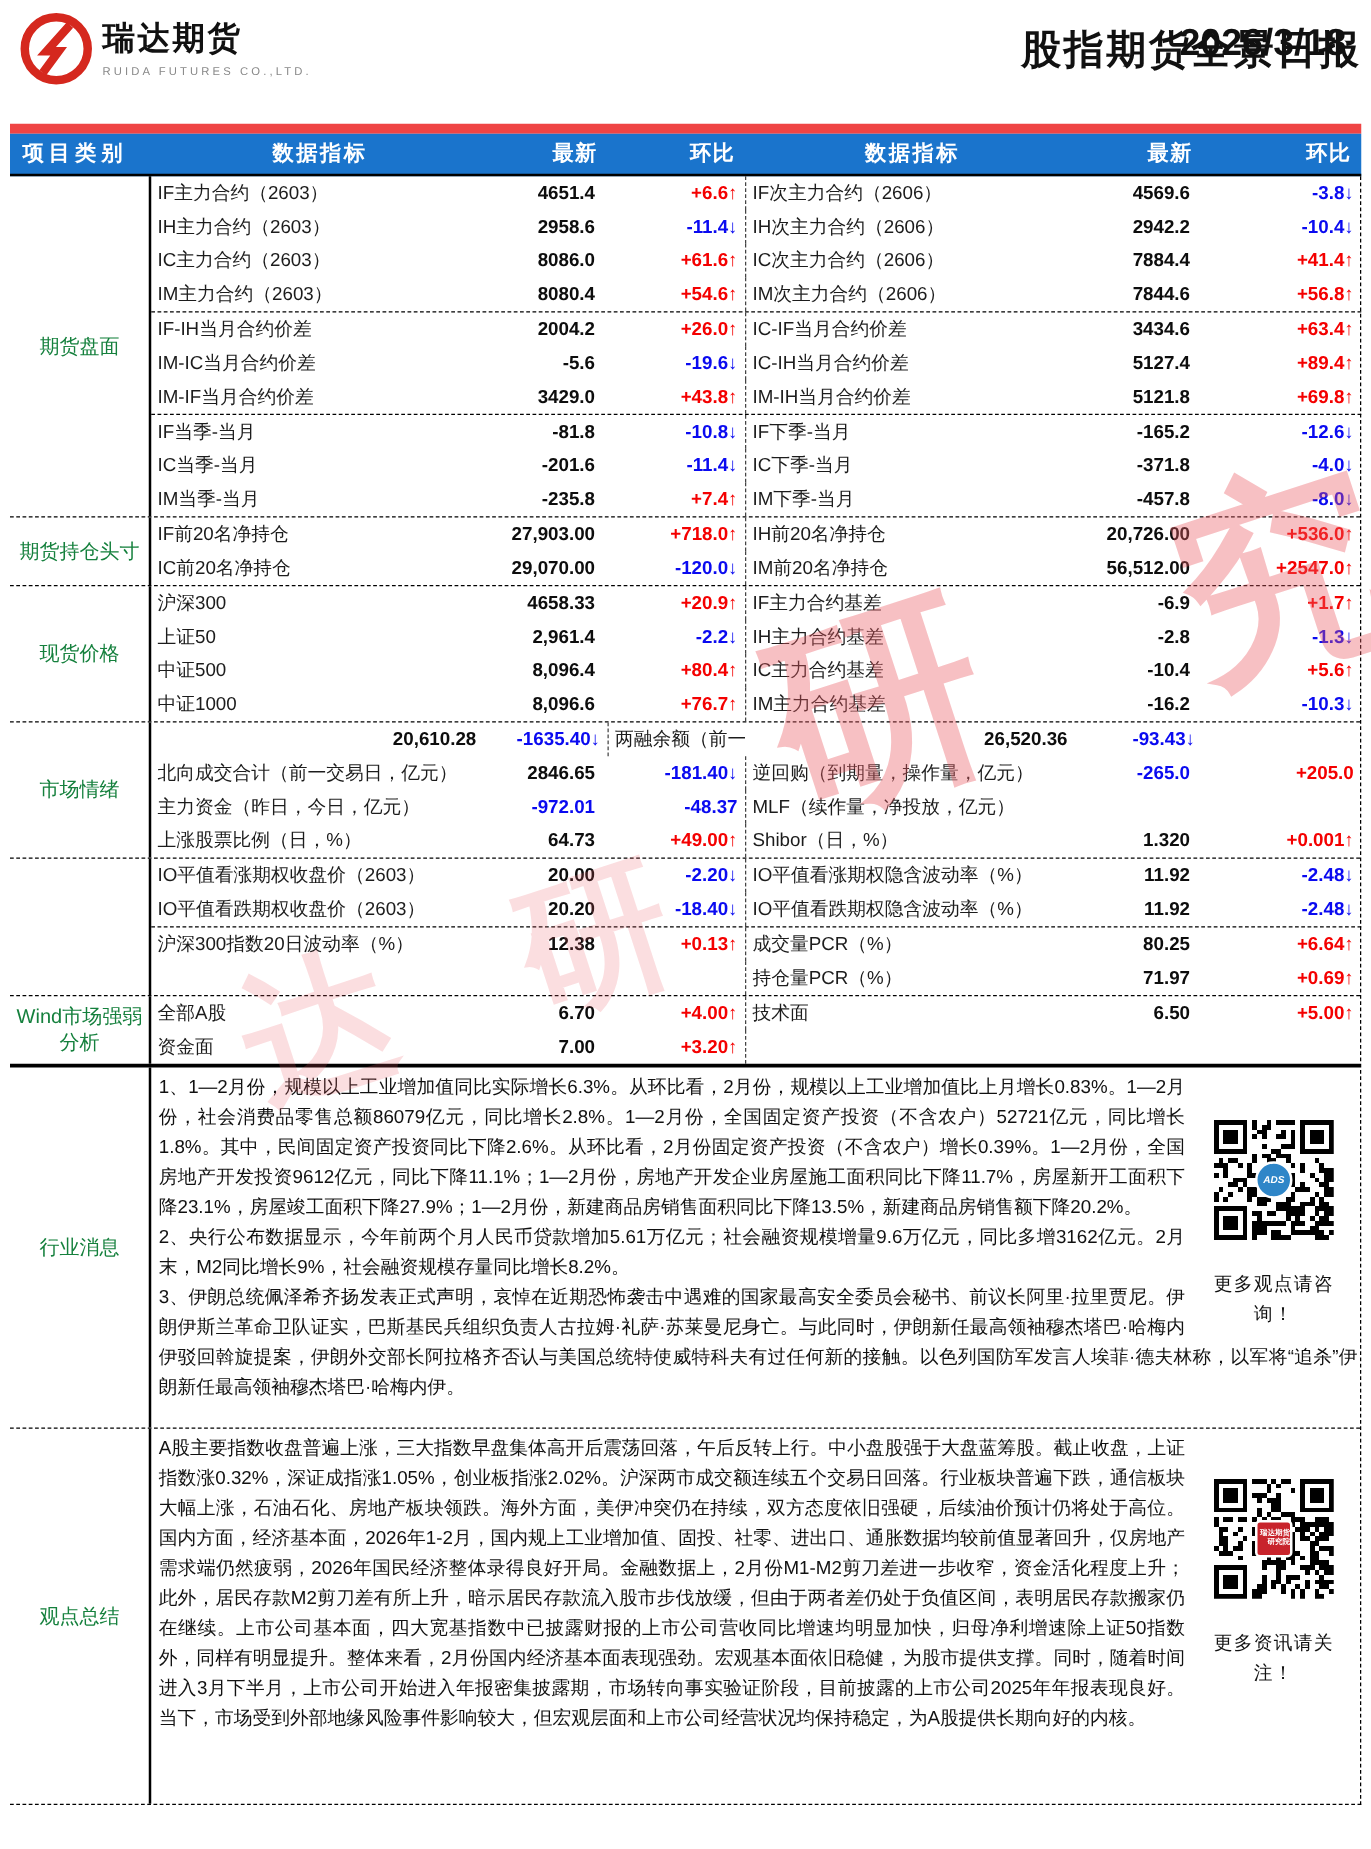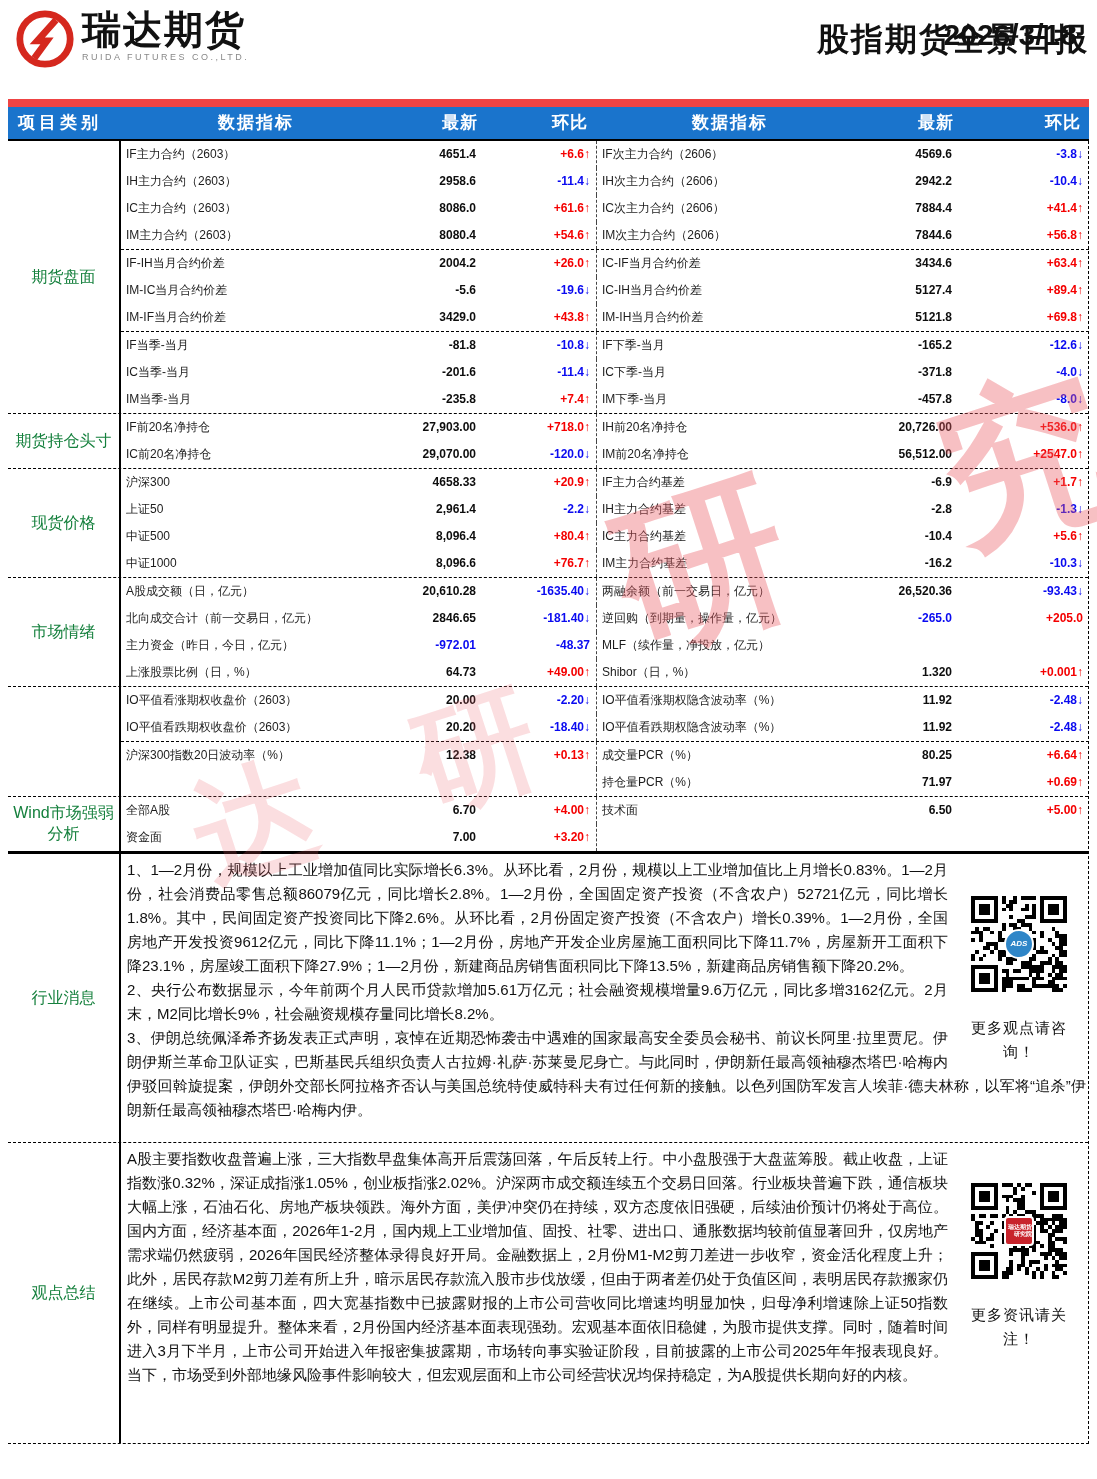--- a/index.html
+++ b/index.html
@@ -4,39 +4,39 @@
 <style>
   html,body{margin:0;padding:0;background:#fff;}
   body{width:1097px;font-family:"Liberation Sans","DejaVu Sans",sans-serif;color:#111;position:relative;}
   .page{width:1081px;margin:0 0 0 8px;position:relative;}
 
   
   .top{position:relative;height:99px;}
   .brand{position:absolute;left:6px;top:8px;display:flex;align-items:flex-start;}
   .brand svg{display:block;}
   .brand-txt{margin-left:6px;}
-  .brand-cn{font-size:39px;font-weight:bold;color:#111;letter-spacing:2px;line-height:44px;}
+  .brand-cn{font-size:26px;font-weight:bold;color:#111;letter-spacing:2px;line-height:44px;}
   .brand-en{font-size:9px;color:#888;letter-spacing:2.5px;margin-top:0px;}
   .main-title{position:absolute;left:0;right:0;top:18px;text-align:right;font-size:32px;font-weight:bold;letter-spacing:2px;}
   .date{position:absolute;right:12px;top:18px;font-size:30px;font-weight:bold;}
 
   
   .report{width:1081px;border-top:8px solid #ef4444;}
   .thead{background:#1a74cc;color:#fff;display:grid;grid-template-columns:113px 270px 95px 110px 268px 98px 127px;height:32px;line-height:32px;font-size:17px;font-weight:bold;border-bottom:2px solid #000;}
   .thead .h-cat{padding-left:10px;letter-spacing:4px;}
   .thead .h-name{text-align:center;letter-spacing:2px;}
   .thead .h-num{text-align:right;padding-right:8px;letter-spacing:1px;}
 
   .body-wrap{border-right:1px dashed #000;border-bottom:1px dashed #000;position:relative;}
   .section{display:flex;}
   .section + .section{border-top:1px dashed #000;}
   .cat-cell{width:113px;flex:0 0 113px;border-right:2px solid #000;display:flex;align-items:center;justify-content:center;text-align:center;font-size:16px;color:#15803d;padding:0 4px;box-sizing:border-box;}
   .rows-wrap{flex:1;}
   .group-sep{border-top:1px dashed #000;}
-  .row{display:grid;grid-template-columns:270px 95px 110px 268px 98px 127px;height:27px;line-height:27px;font-size:12px;}
+  .row{display:grid;grid-template-columns:270px 95px 110px 268px 98px 127px;height:27px;line-height:27px;font-size:15px;}
   .c{overflow:hidden;white-space:nowrap;}
   .c-name{padding-left:5px;color:#1c1c1c;}
   .c-val{text-align:right;padding-right:10px;font-weight:bold;color:#0d0d0d;}
   .c-chg{text-align:right;padding-right:6px;font-weight:bold;}
   .half-r{border-left:1px dashed #444;box-sizing:border-box;}
   .pos{color:#f40000;}
   .neg{color:#0a0af0;}
   .vblue{color:#0a0af0;}
 
   
@@ -245,21 +245,20 @@
                   <div class="c c-chg neg">-10.3↓</div>
                 </div>
               </div>
             </div>
           </div>
           <div class="section">
             <div class="cat-cell">市场情绪</div>
             <div class="rows-wrap">
               <div class="group">
                 <div class="row">
-                  <div class="c c-name">A股成交额（日，亿元）</div>
                   <div class="c c-val">20,610.28</div>
                   <div class="c c-chg neg">-1635.40↓</div>
                   <div class="c c-name half-r">两融余额（前一交易日，亿元）</div>
                   <div class="c c-val">26,520.36</div>
                   <div class="c c-chg neg">-93.43↓</div>
                 </div>
                 <div class="row">
                   <div class="c c-name">北向成交合计（前一交易日，亿元）</div>
                   <div class="c c-val">2846.65</div>
                   <div class="c c-chg neg">-181.40↓</div>

